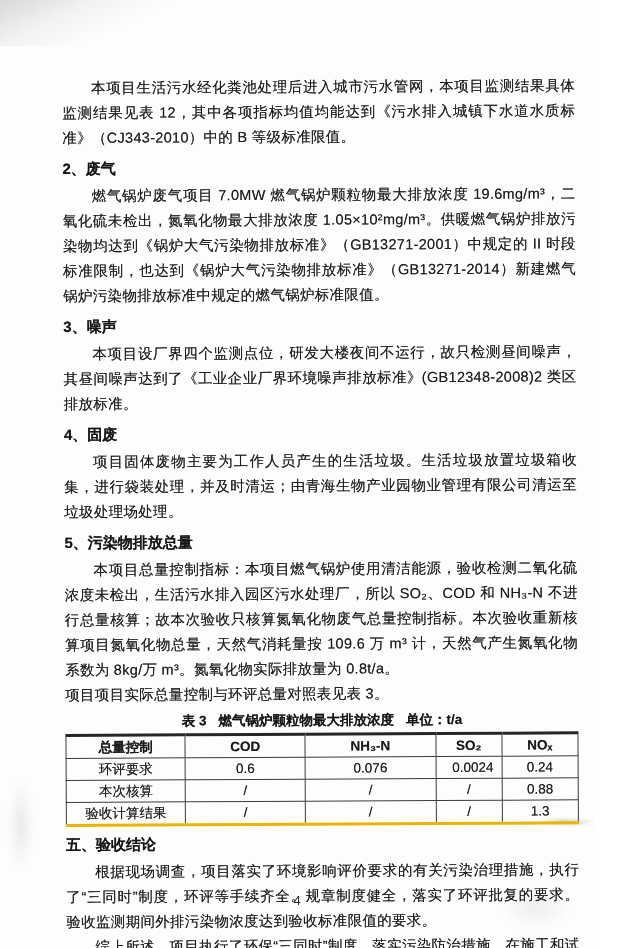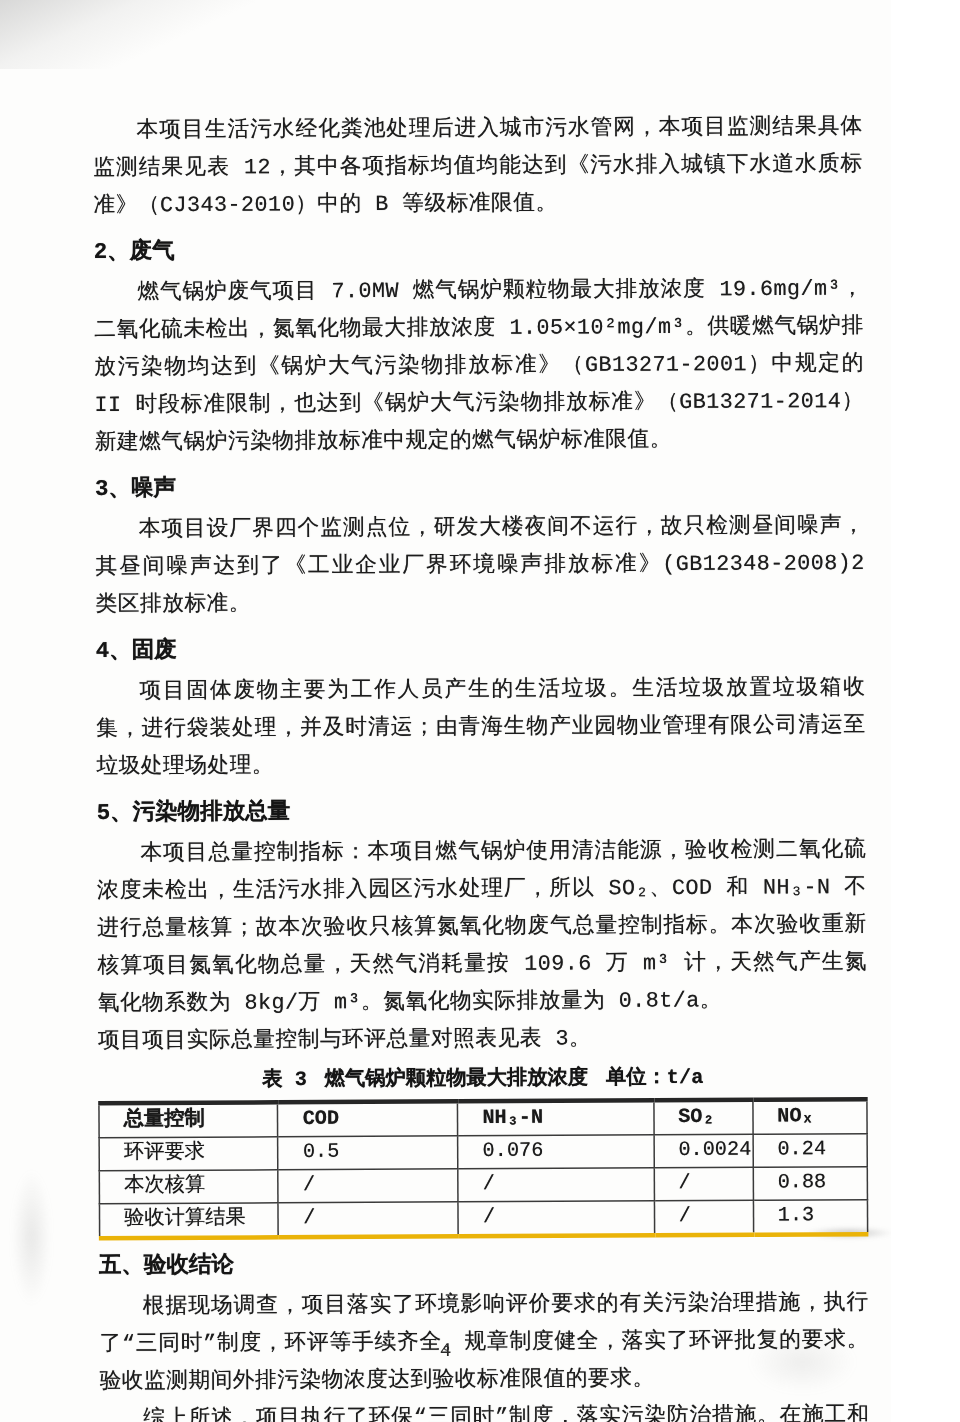--- a/index.html
+++ b/index.html
@@ -6,21 +6,21 @@
     margin: 0;
     padding: 0;
     background: #ffffff;
   }
   .page {
     position: relative;
     width: 594px;
     height: 948px;
     background: #fdfdfc;
     overflow: hidden;
-    font-family: Liberation Mono, monospace;
+    font-family: Liberation Sans, sans-serif;
     color: #1c1c1c;
   }
   
   .scan-shadow-top-left {
     position: absolute;
     left: 0; top: 0;
     width: 170px; height: 46px;
     background: linear-gradient(155deg, rgba(120,120,120,0.28) 0%, rgba(160,160,160,0.12) 35%, rgba(255,255,255,0) 65%);
     pointer-events: none;
   }
@@ -84,21 +84,21 @@
   table.emission-table {
     width: 100%;
     border-collapse: collapse;
     table-layout: fixed;
     font-size: 13.5px;
     color: #1a1a1a;
   }
   table.emission-table th,
   table.emission-table td {
     border: 1px solid #3b3b3b;
-    text-align: left;
+    text-align: center;
     padding: 1px 16px;
     height: 19px;
     line-height: 17px;
     font-weight: normal;
     overflow: hidden;
     white-space: nowrap;
   }
   table.emission-table thead th {
     border-top: 3px solid #262626;
     font-weight: bold;
@@ -159,21 +159,21 @@
           <th>总量控制</th>
           <th>COD</th>
           <th>NH₃-N</th>
           <th>SO₂</th>
           <th>NOₓ</th>
         </tr>
       </thead>
       <tbody>
         <tr>
           <td>环评要求</td>
-          <td>0.5</td>
+          <td>0.6</td>
           <td>0.076</td>
           <td>0.0024</td>
           <td>0.24</td>
         </tr>
         <tr>
           <td>本次核算</td>
           <td>/</td>
           <td>/</td>
           <td>/</td>
           <td>0.88</td>

